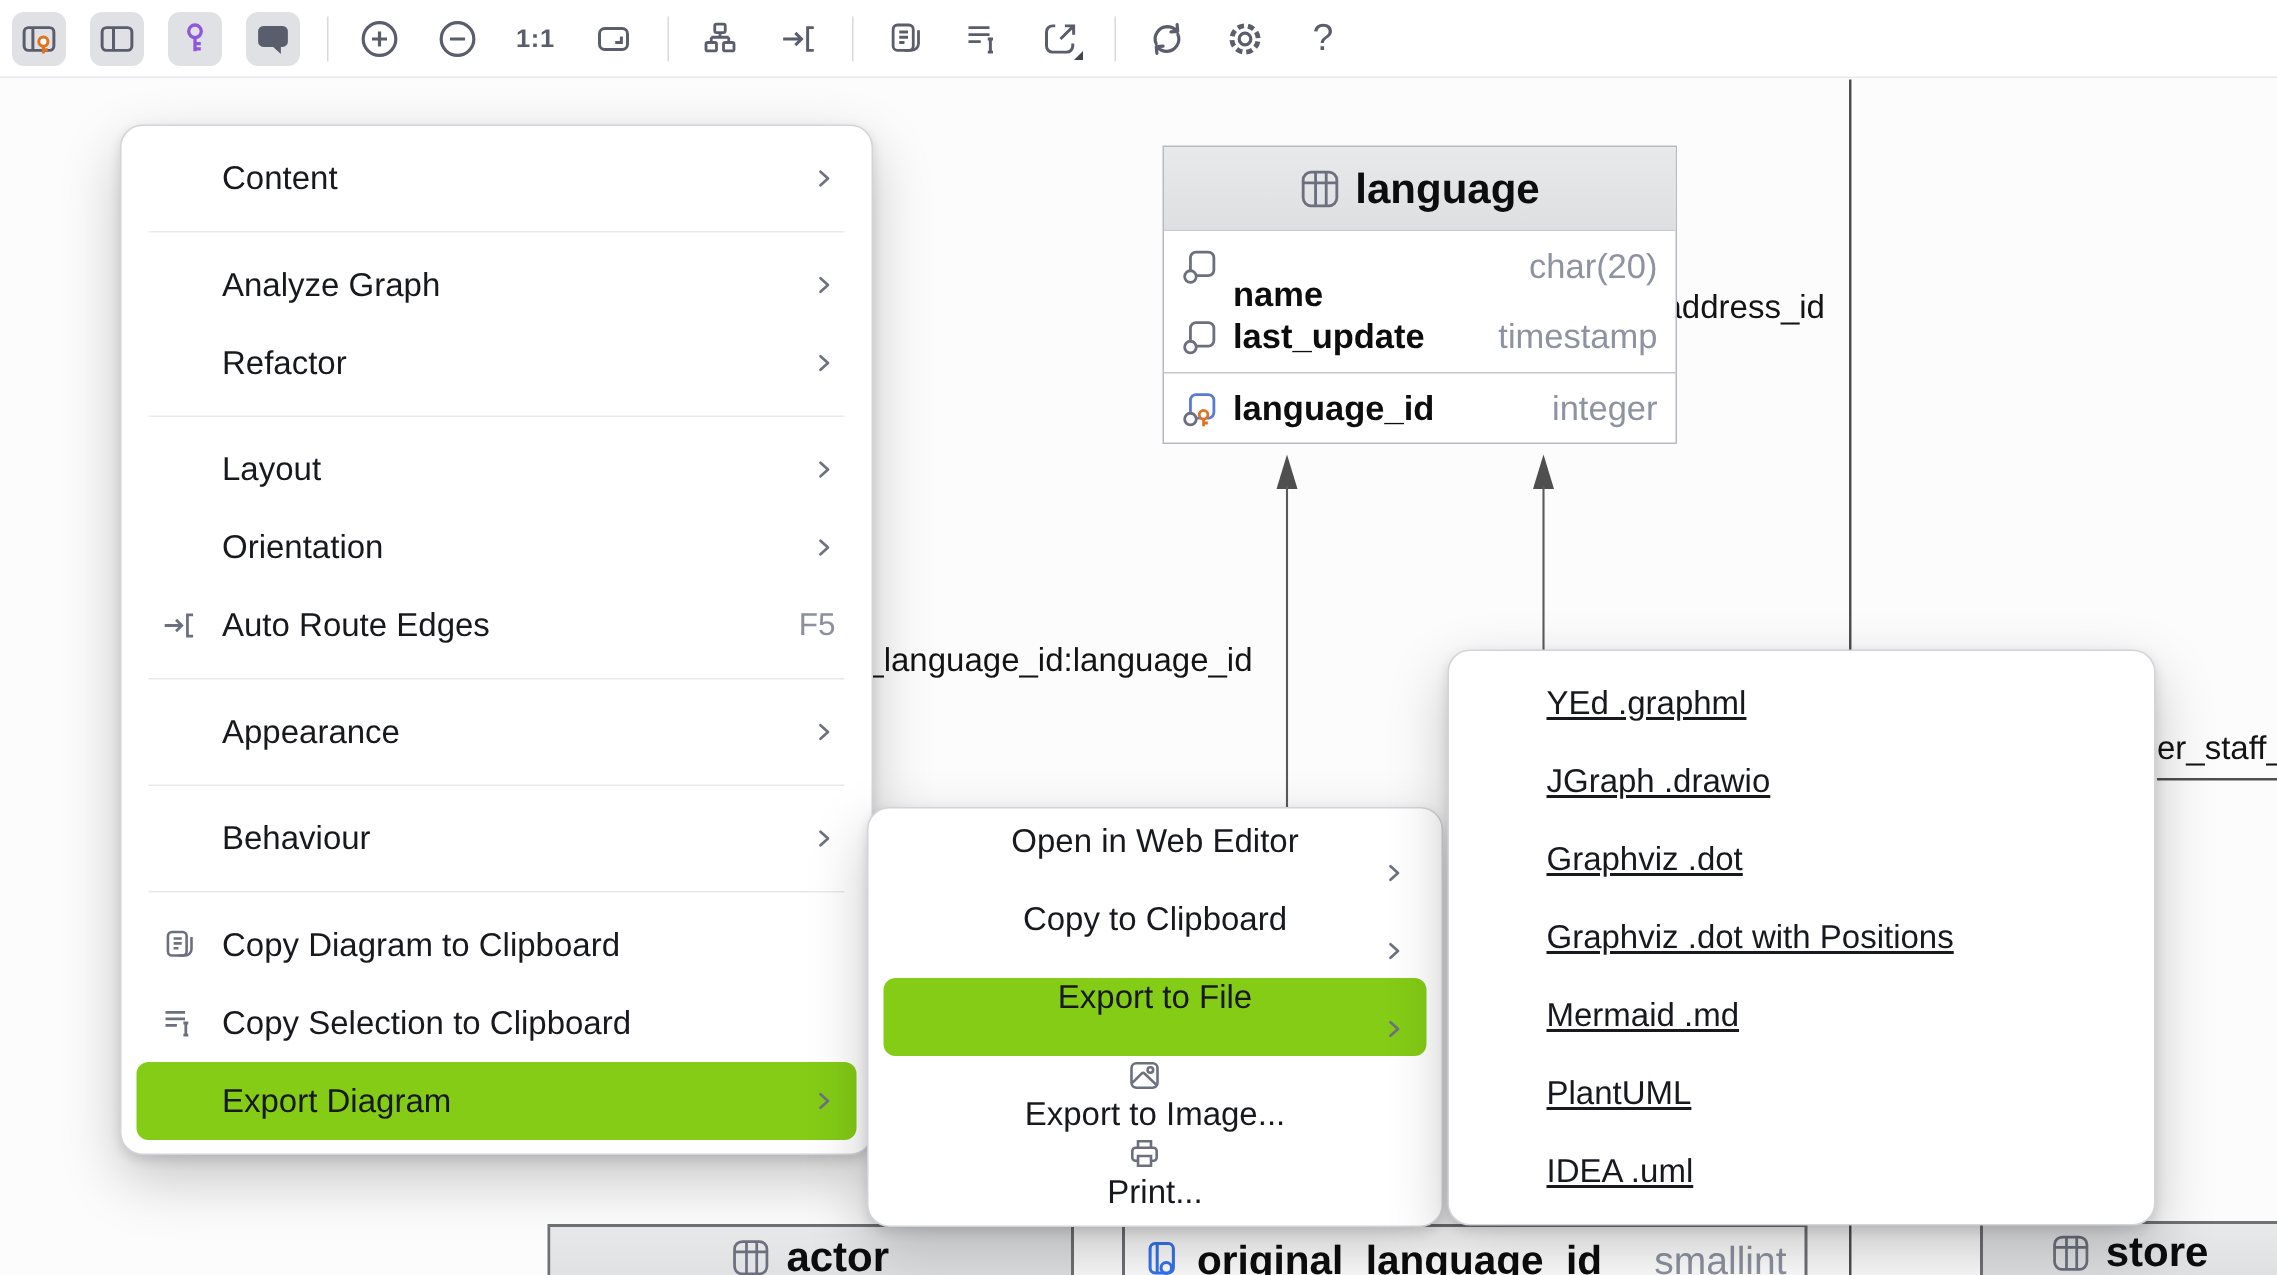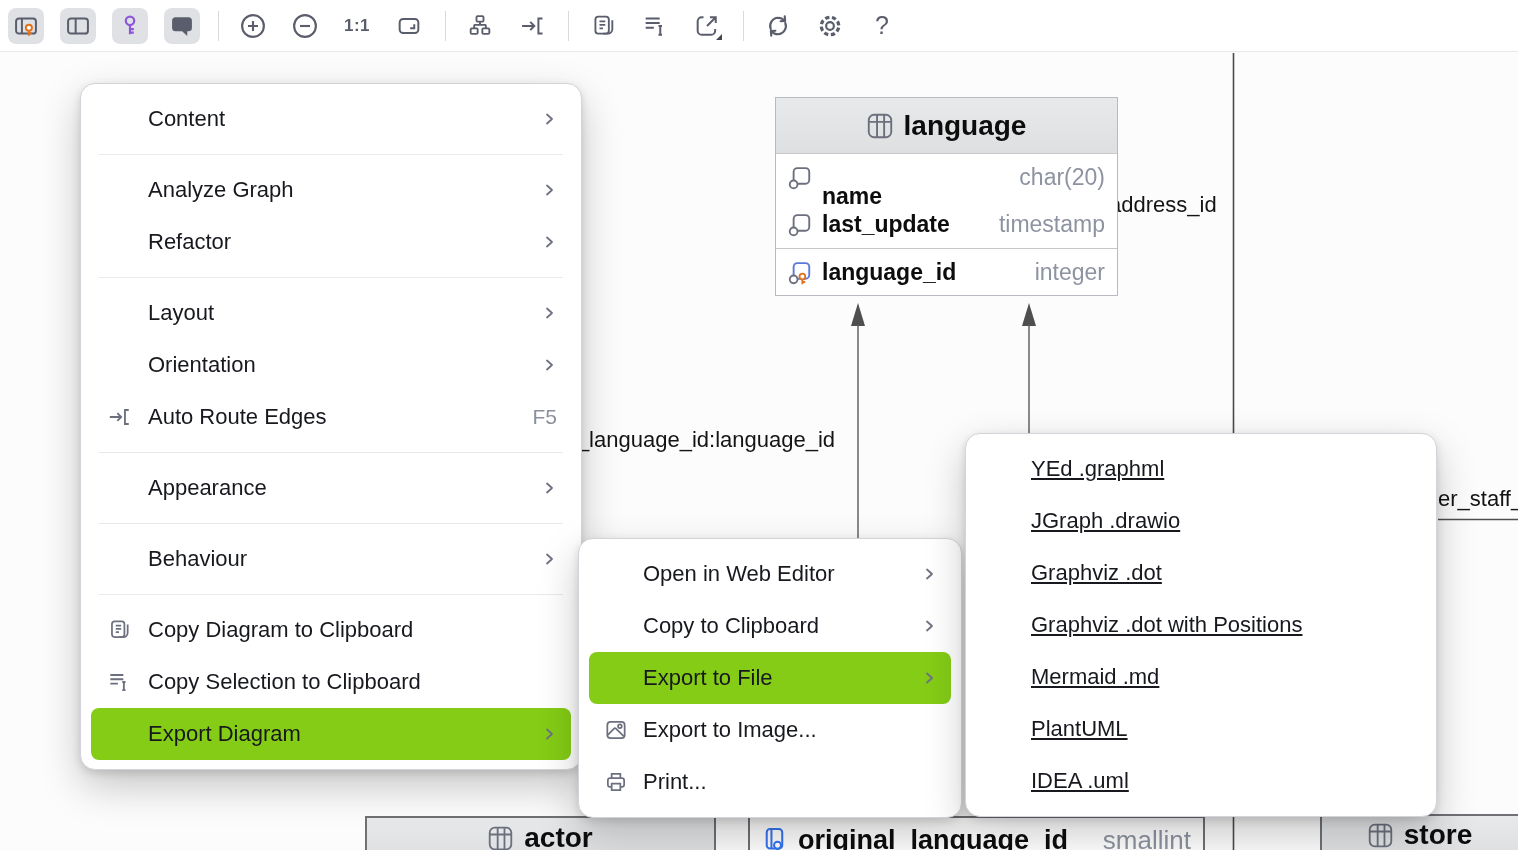--- a/index.html
+++ b/index.html
@@ -38,21 +38,21 @@
     box-shadow:0 3px 8px rgba(0,0,0,.13),0 16px 40px rgba(0,0,0,.22);
     padding:9px 10px;box-sizing:border-box;z-index:10;}
   .mi{height:52px;display:flex;align-items:center;border-radius:8px;
     padding:0 14px 0 15px;font-size:22px;color:#17191e;box-sizing:border-box;}
   .mi .slot{width:42px;flex:0 0 auto;display:flex;align-items:center;}
   .mi .lbl{white-space:nowrap;}
   .mi .sc{margin-left:auto;color:#8b909c;font-size:21px;}
   .mi .chev{margin-left:auto;display:flex;align-items:center;}
   .mi.hl{background:#84cc16;}
   .msep{height:1px;background:#e7e9ed;margin:9px 8px;}
-  .m2 .mi{padding-left:14px;}
+  .m2 .mi{padding-left:14px;flex-direction:column;}
   .m2 .mi .slot{width:40px;}
   .m3 .mi{padding-left:55px;text-decoration:underline;}
   svg{display:block;}
 </style>
 </head>
 <body>
 
 <div class="toolbar">
   <div class="tbtn active">
     <span>

